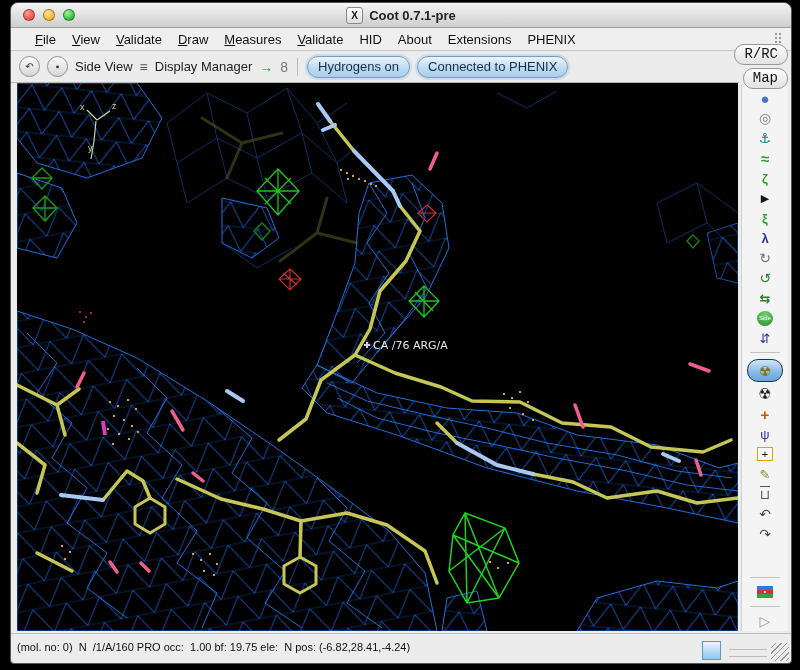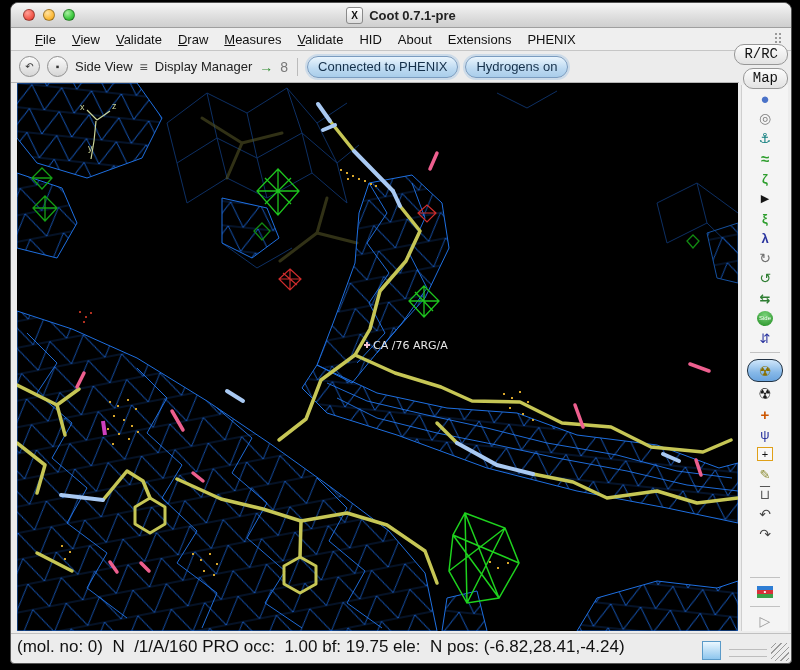--- a/index.html
+++ b/index.html
@@ -45,21 +45,21 @@
   .rightbar{position:absolute;top:82px;right:3px;bottom:32px;width:47px;background:#f4f4f4;
             border-left:1px solid #cfcfcf;display:flex;flex-direction:column;align-items:center;
             padding-top:3px;box-sizing:border-box;}
   .ric{height:20px;display:flex;align-items:center;justify-content:center;width:100%;}
   .rsep{width:30px;border-top:1px solid #c2c2c2;margin:4px 0;}
   .activebtn{display:flex;align-items:center;justify-content:center;width:34px;height:21px;border-radius:11px;
              border:1.5px solid #234;background:linear-gradient(#cfe6fa,#86b8e8 60%,#6aa4de);margin:2px 0;}
   .spacer{flex:1;}
   
   .statusbar{position:absolute;left:0;right:0;bottom:4px;height:25px;background:#ececec;border-top:1px solid #c0c0c0;
-             display:flex;align-items:center;font-size:17px;color:#111;padding-left:6px;border-radius:0 0 3px 3px;margin-top:19px;}
+             display:flex;align-items:center;font-size:11px;color:#111;padding-left:6px;border-radius:0 0 3px 3px;margin-top:19px;}
   .statustext{white-space:pre;}
   .bluesq{position:absolute;right:70px;bottom:3px;width:17px;height:17px;border:1px solid #5a9ac8;
           background:linear-gradient(#eaf7ff,#8ec6ee);}
   .gripcorner{position:absolute;right:2px;bottom:2px;width:18px;height:18px;
      background:repeating-linear-gradient(135deg,transparent 0 3px,#9a9a9a 3px 4px);}
   .griplines{position:absolute;right:24px;bottom:6px;width:38px;height:6px;
      border-top:1px solid #bdbdbd;border-bottom:1px solid #bdbdbd;}
 </style>
 </head>
 <body>
@@ -99,22 +99,22 @@
         </span>
       <span class="roundbtn">
           <span>▪</span>
         </span>
       <span>Side View</span>
       <span class="tb-ico" style="color:#555">≡</span>
       <span>Display Manager</span>
       <span class="tb-ico" style="color:#2e8a2e;font-weight:bold">→</span>
       <span class="tb-ico" style="color:#777">8</span>
       <span class="sep"></span>
+      <span class="pill">Hydrogens on</span>
       <span class="pill">Connected to PHENIX</span>
-      <span class="pill">Hydrogens on</span>
     </div>
 
     <div class="cornerbtns">
       <span class="cbtn">R/RC</span>
       <span class="cbtn">Map</span>
     </div>
 
     <div class="canvas">
       <svg width="721" height="548" viewBox="0 0 721 548">
         <defs>

